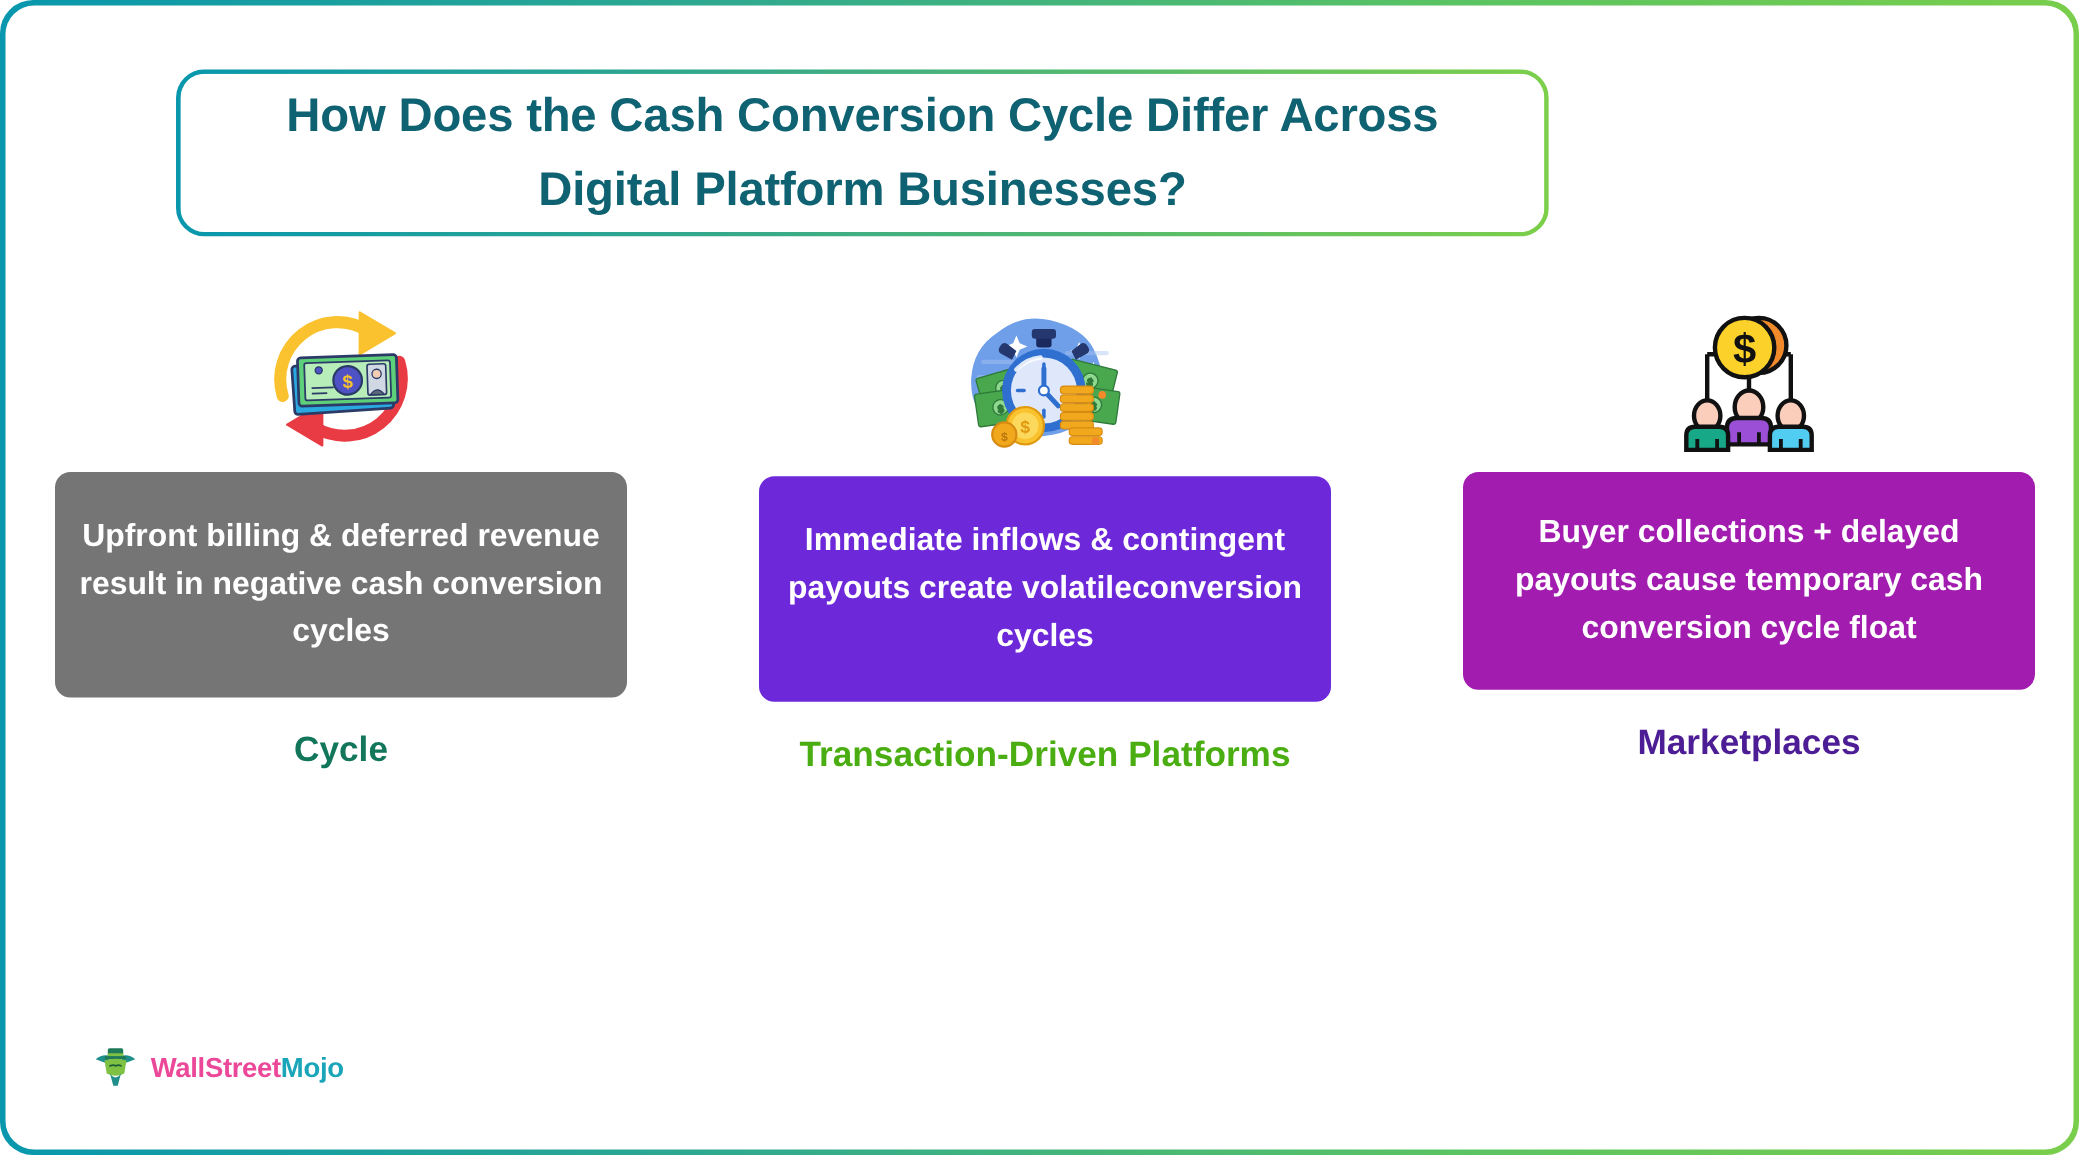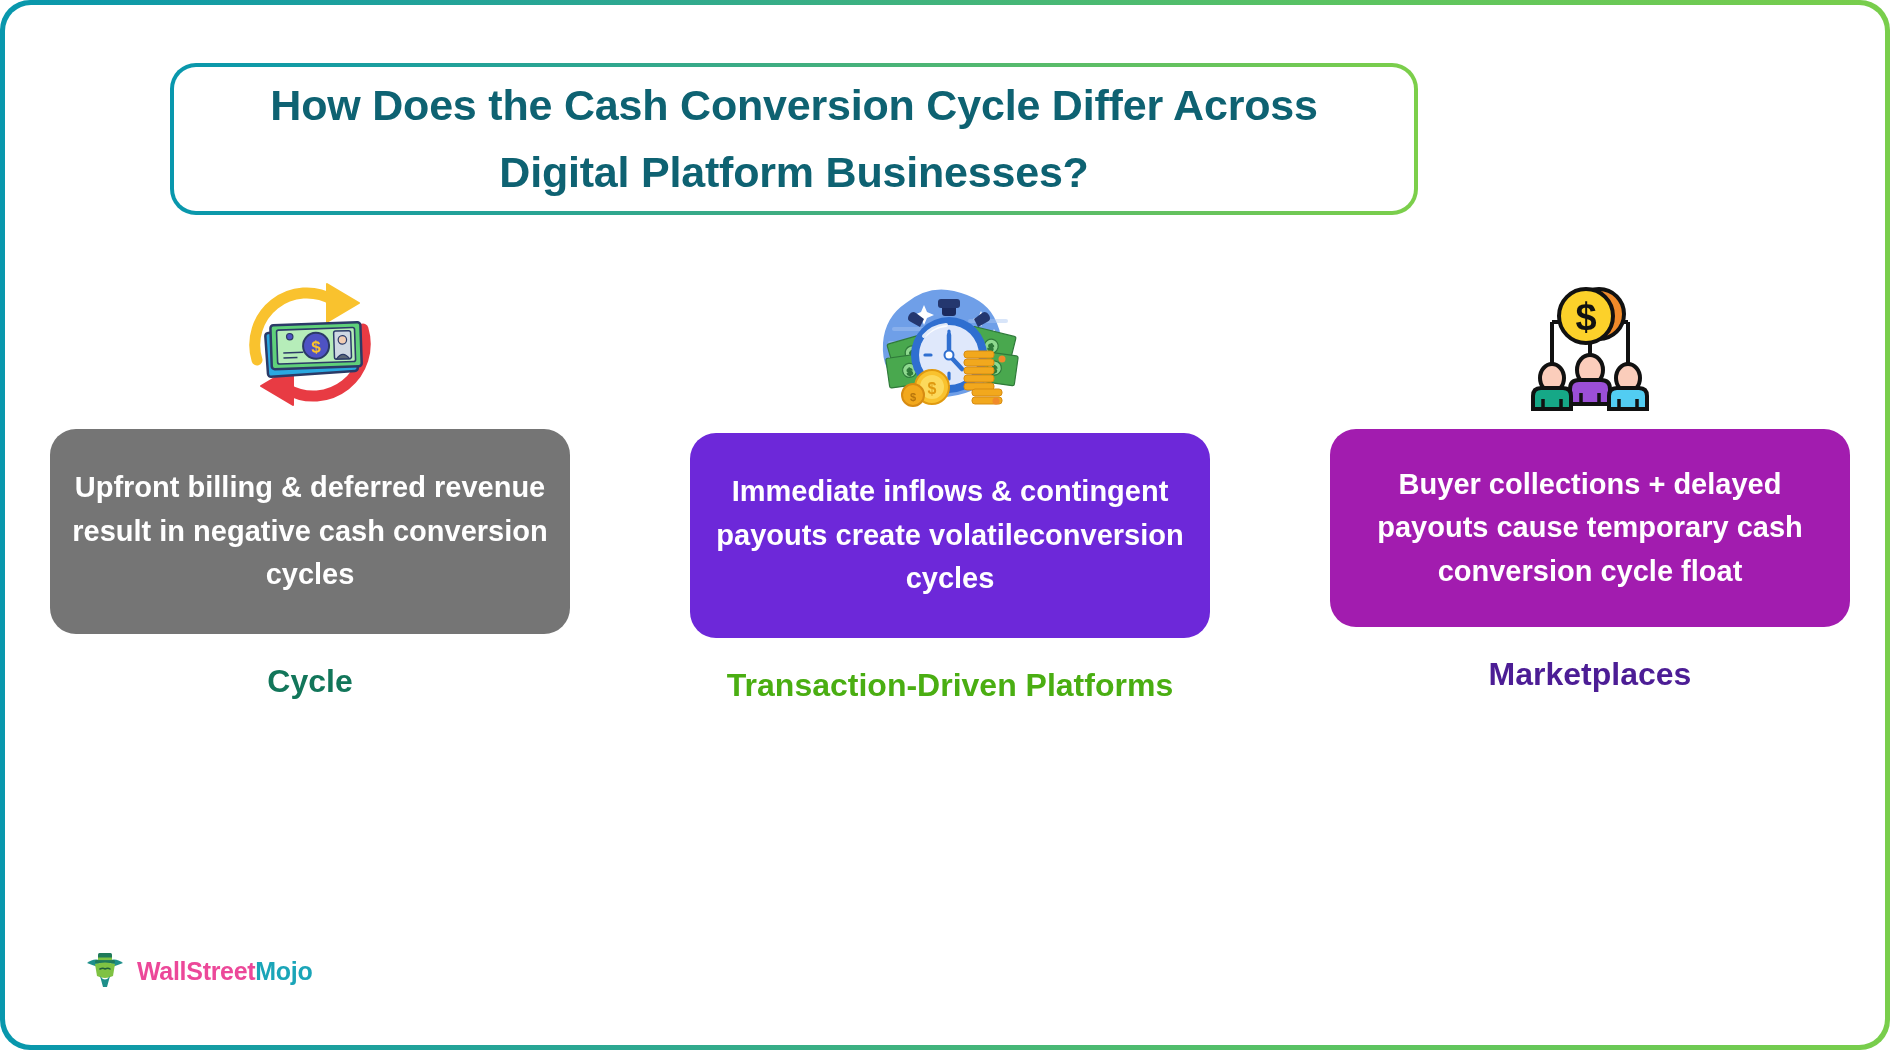--- a/index.html
+++ b/index.html
@@ -26,21 +26,21 @@
     width: 100%;
     height: 100%;
     background: #ffffff;
     border-radius: 26px;
     overflow: hidden;
   }
 
   
   .title-wrap {
     position: absolute;
-    left: 165px;
+    left: 155px;
     top: 58px;
     width: 1248px;
     height: 152px;
     border-radius: 26px;
     background: #ffffff;
     padding: 2px;
     background-image: linear-gradient(#fff, #fff), linear-gradient(90deg, #0897ad 0%, #3aab86 45%, #7ccf4a 100%);
     background-origin: border-box;
     background-clip: content-box, border-box;
     border: 2px solid transparent;
@@ -83,21 +83,21 @@
   .icon-slot {
     height: 150px;
     display: flex;
     align-items: flex-end;
     justify-content: center;
     margin-bottom: 12px;
   }
 
   .card {
     width: 100%;
-    border-radius: 26px;
+    border-radius: 14px;
     min-height: 205px;
     display: flex;
     align-items: center;
     justify-content: center;
     padding: 20px 22px;
   }
   .card-text {
     color: #ffffff;
     font-size: 29px;
     font-weight: bold;

